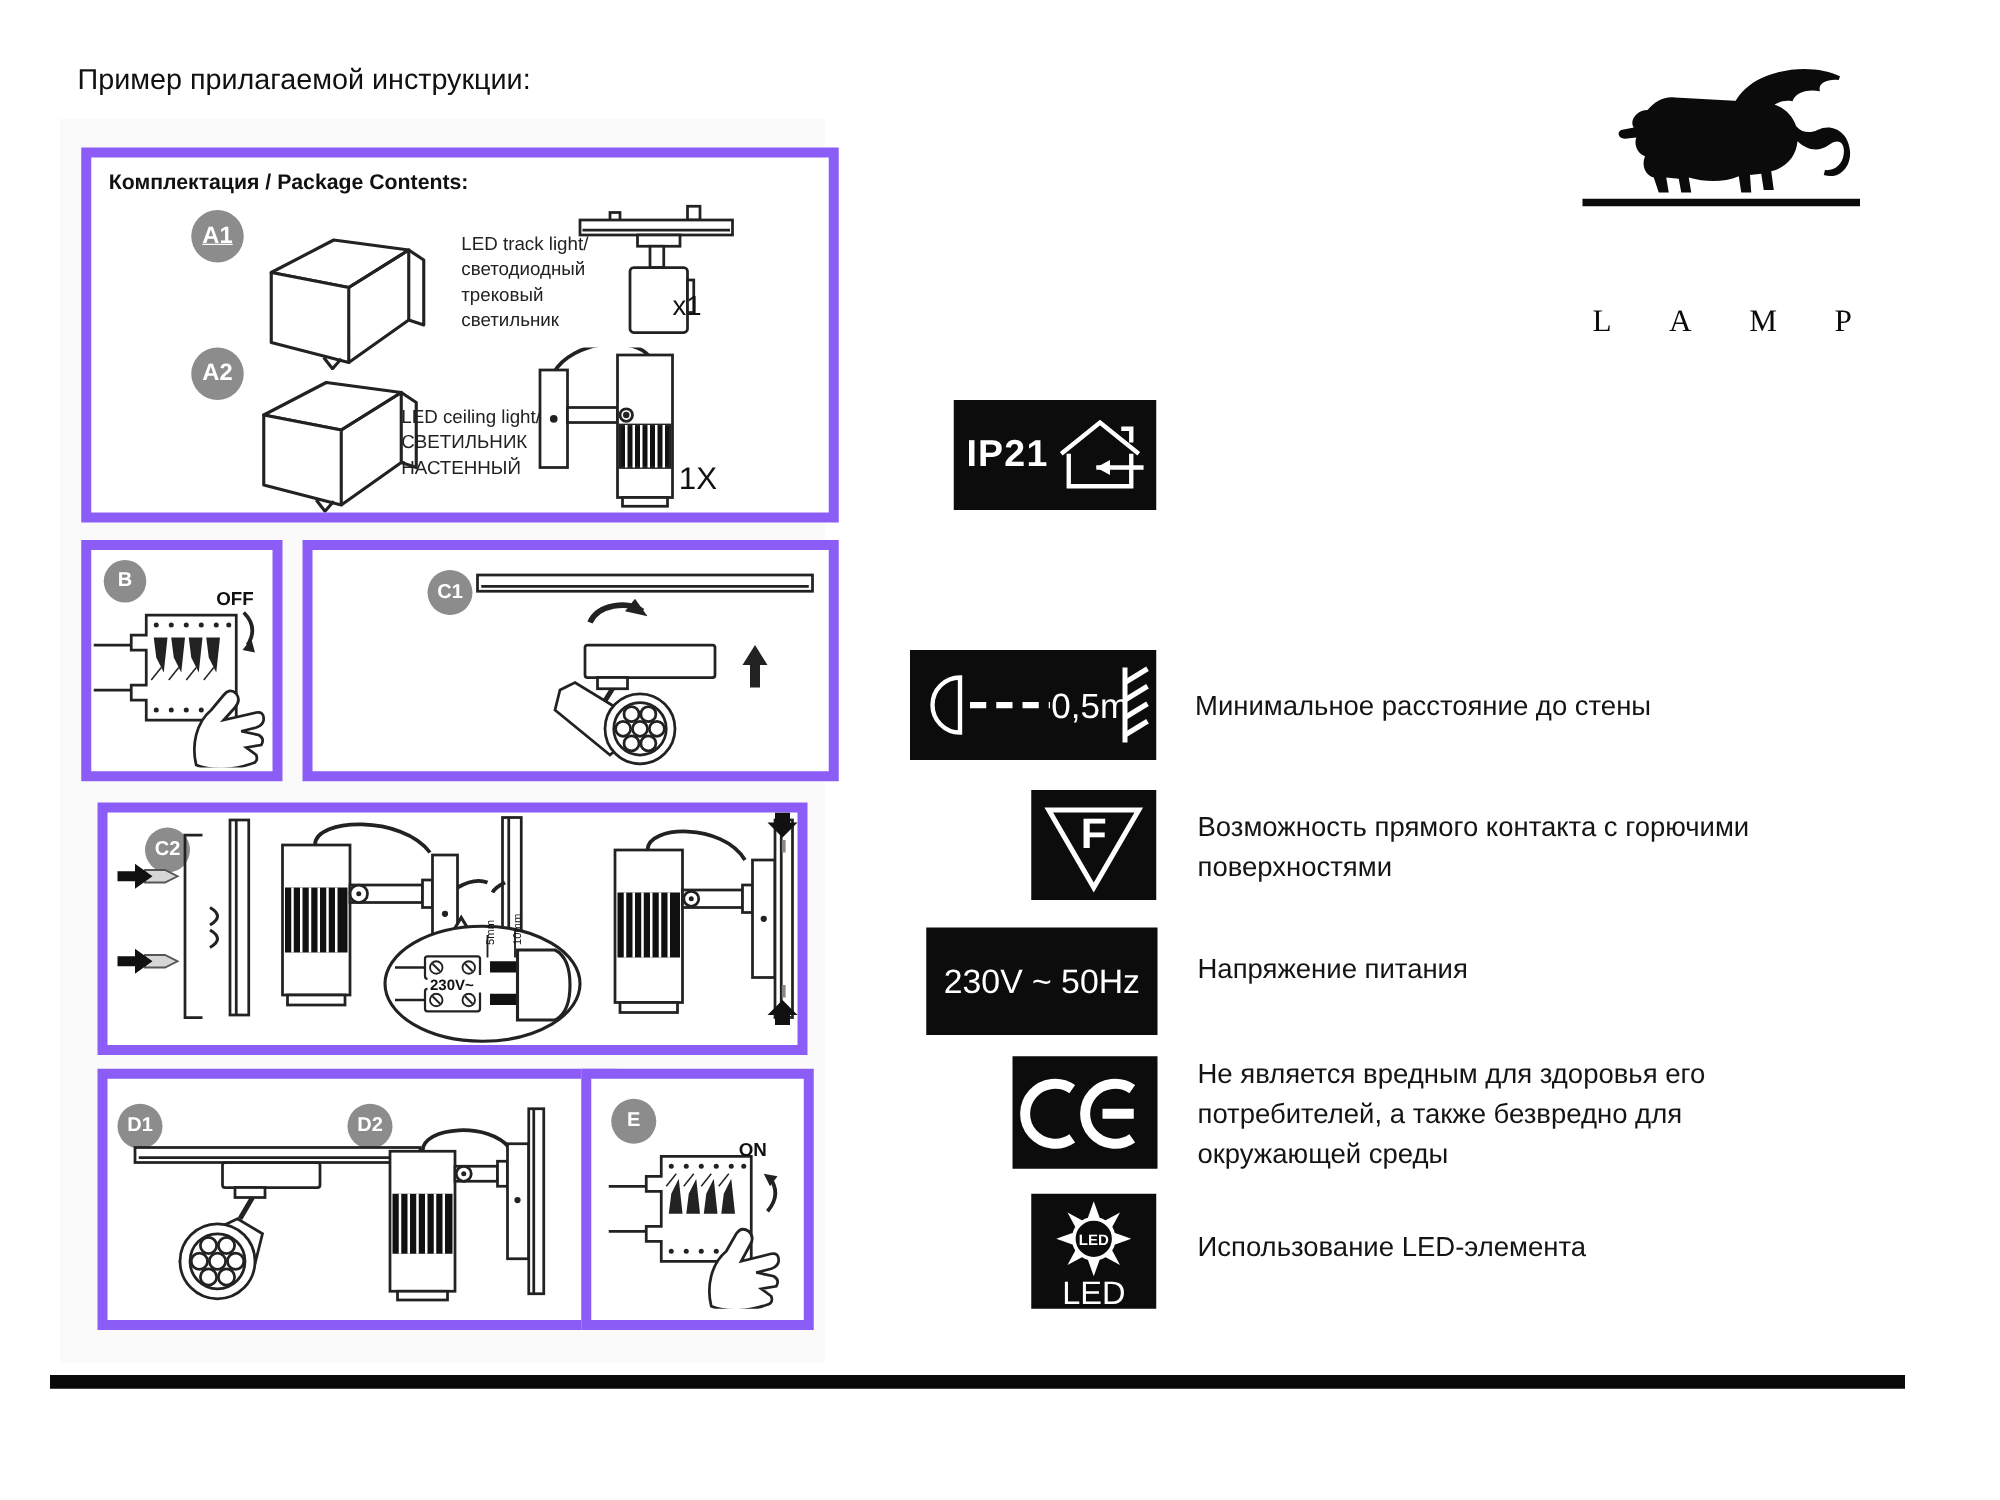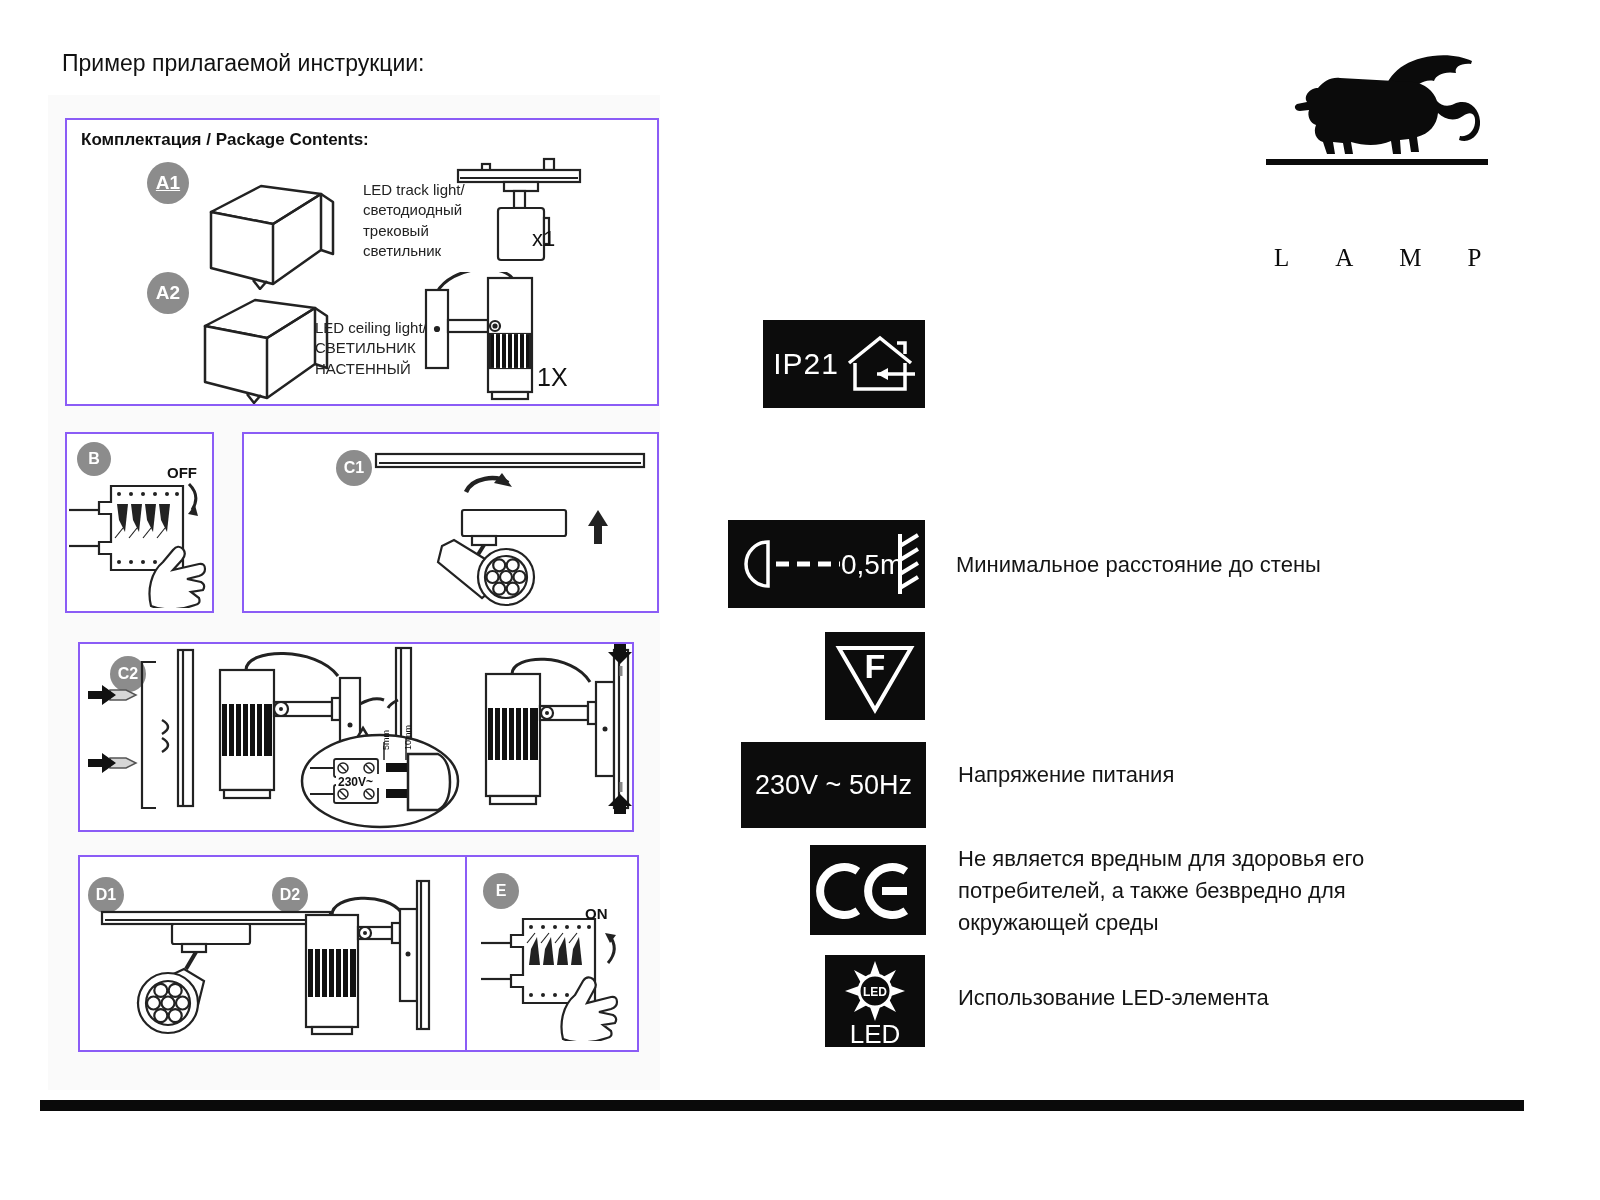--- a/index.html
+++ b/index.html
@@ -1,33 +1,33 @@
 <!DOCTYPE html>
 <html><head>
 <meta charset="utf-8">
 <style>
   html,body{margin:0;padding:0;background:#fff;}
   #page{position:relative;width:1600px;height:1200px;background:#ffffff;overflow:hidden;
         font-family:"Liberation Sans","DejaVu Sans",sans-serif;color:#151515;}
   .abs{position:absolute;}
   .page-title{left:62px;top:50px;font-size:23px;color:#111;}
   .panel{left:48px;top:95px;width:612px;height:995px;background:#fafafa;}
-  .box{position:absolute;background:#fff;border:2px solid #8b5cf6;}
+  .box{position:absolute;background:#fff;border:8px solid #8b5cf6;}
   .badge-circle{position:absolute;background:#8c8c8c;color:#fff;border-radius:50%;
     display:flex;align-items:center;justify-content:center;font-weight:bold;}
   .pkg-header{position:absolute;left:14px;top:10px;font-size:17px;color:#111;}
   .pkg-header .b1{font-weight:700;}
   .pkg-header .b2{font-weight:600;}
   .pkg-desc{position:absolute;font-size:15px;line-height:1.35;color:#222;white-space:pre-line;}
   .qty{position:absolute;font-size:22px;color:#111;}
   .black-badge{position:absolute;background:#0c0c0c;color:#fff;
     display:flex;align-items:center;justify-content:center;}
   .sym-text{position:absolute;font-size:22px;line-height:1.45;color:#141414;}
   .sym-text p{margin:0 0 12px 0;}
-  .ip21-label{font-size:30px;letter-spacing:1px;font-weight:400;margin-right:6px;}
+  .ip21-label{font-size:30px;letter-spacing:1px;font-weight:700;margin-right:6px;}
   .logo-word{position:absolute;left:1266px;top:164px;width:222px;text-align:center;
     font-family:"Liberation Serif","DejaVu Serif",serif;font-size:64px;color:#0b0b0b;letter-spacing:1px;}
   .logo-sub{position:absolute;left:1274px;top:244px;width:222px;
     font-family:"Liberation Serif","DejaVu Serif",serif;font-size:25px;color:#0b0b0b;
     letter-spacing:46px;margin-right:-46px;white-space:nowrap;}
   .logo-bar{position:absolute;left:1266px;top:159px;width:222px;height:6px;background:#0b0b0b;}
   .bottom-rule{position:absolute;left:40px;top:1100px;width:1484px;height:11px;background:#0a0a0a;}
   svg{display:block;}
   svg text{font-family:"Liberation Sans","DejaVu Sans",sans-serif;}
 </style>
@@ -401,20 +401,21 @@
     </svg>
   </div>
   <div class="sym-text" style="left:956px;top:549px;width:540px;">Минимальное расстояние до стены</div>
 
   <div class="black-badge" style="left:825px;top:632px;width:100px;height:88px;">
     <svg width="100" height="88" viewBox="0 0 100 88">
       <polygon points="14,16 86,16 50,78" stroke="#fff" stroke-width="4" fill="none"></polygon>
       <text x="50" y="46" text-anchor="middle" font-size="34" font-weight="bold" fill="#fff">F</text>
     </svg>
   </div>
+  <div class="sym-text" style="left:958px;top:646px;width:510px;">Возможность прямого контакта с горючими поверхностями</div>
 
   <div class="black-badge" style="left:741px;top:742px;width:185px;height:86px;font-size:27px;">
     <span>230V ~ 50Hz</span>
   </div>
   <div class="sym-text" style="left:958px;top:759px;width:510px;">Напряжение питания</div>
 
   <div class="black-badge" style="left:810px;top:845px;width:116px;height:90px;">
     <svg width="116" height="90" viewBox="0 0 116 90" aria-label="CE">
       <g stroke="#fff" stroke-width="8" fill="none">
         <path d="M47.8,26.3 A24,24 0 1 0 47.8,65.7"></path>

